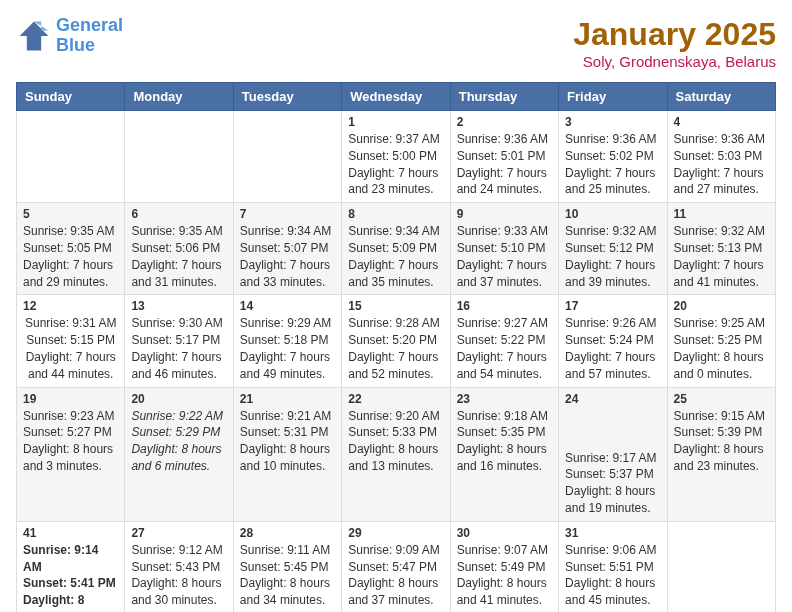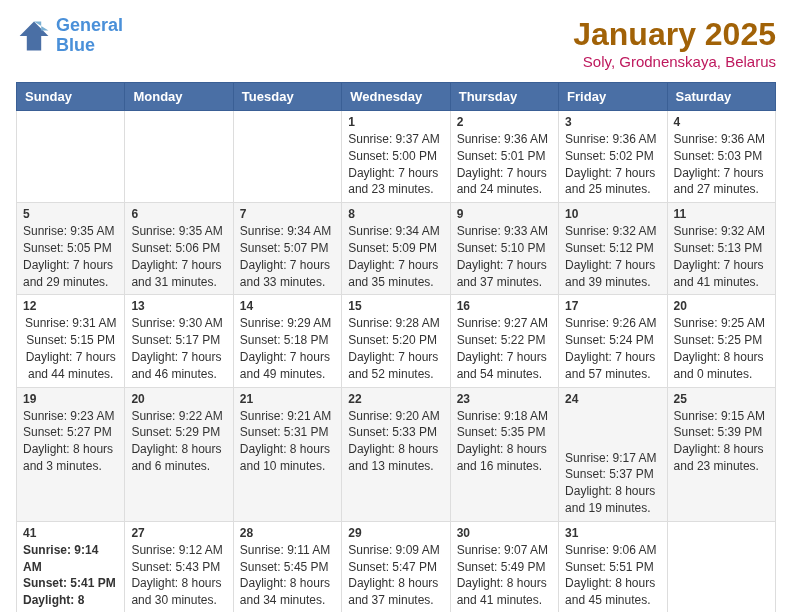--- a/index.html
+++ b/index.html
@@ -257,21 +257,21 @@
       <tr>
         <td>
           <span class="day-number">19</span>
           <div class="day-info" style="white-space: pre-line;">Sunrise: 9:23 AM
 Sunset: 5:27 PM
 Daylight: 8 hours
 and 3 minutes.</div>
         </td>
         <td>
           <span class="day-number">20</span>
-          <div class="day-info" style="white-space: pre-line;">Sunrise: 9:22 AM
+          <div class="day-info" style="white-space: pre-line; font-style: italic;">Sunrise: 9:22 AM
 Sunset: 5:29 PM
 Daylight: 8 hours
 and 6 minutes.</div>
         </td>
         <td>
           <span class="day-number">21</span>
           <div class="day-info" style="white-space: pre-line;">Sunrise: 9:21 AM
 Sunset: 5:31 PM
 Daylight: 8 hours
 and 10 minutes.</div>

